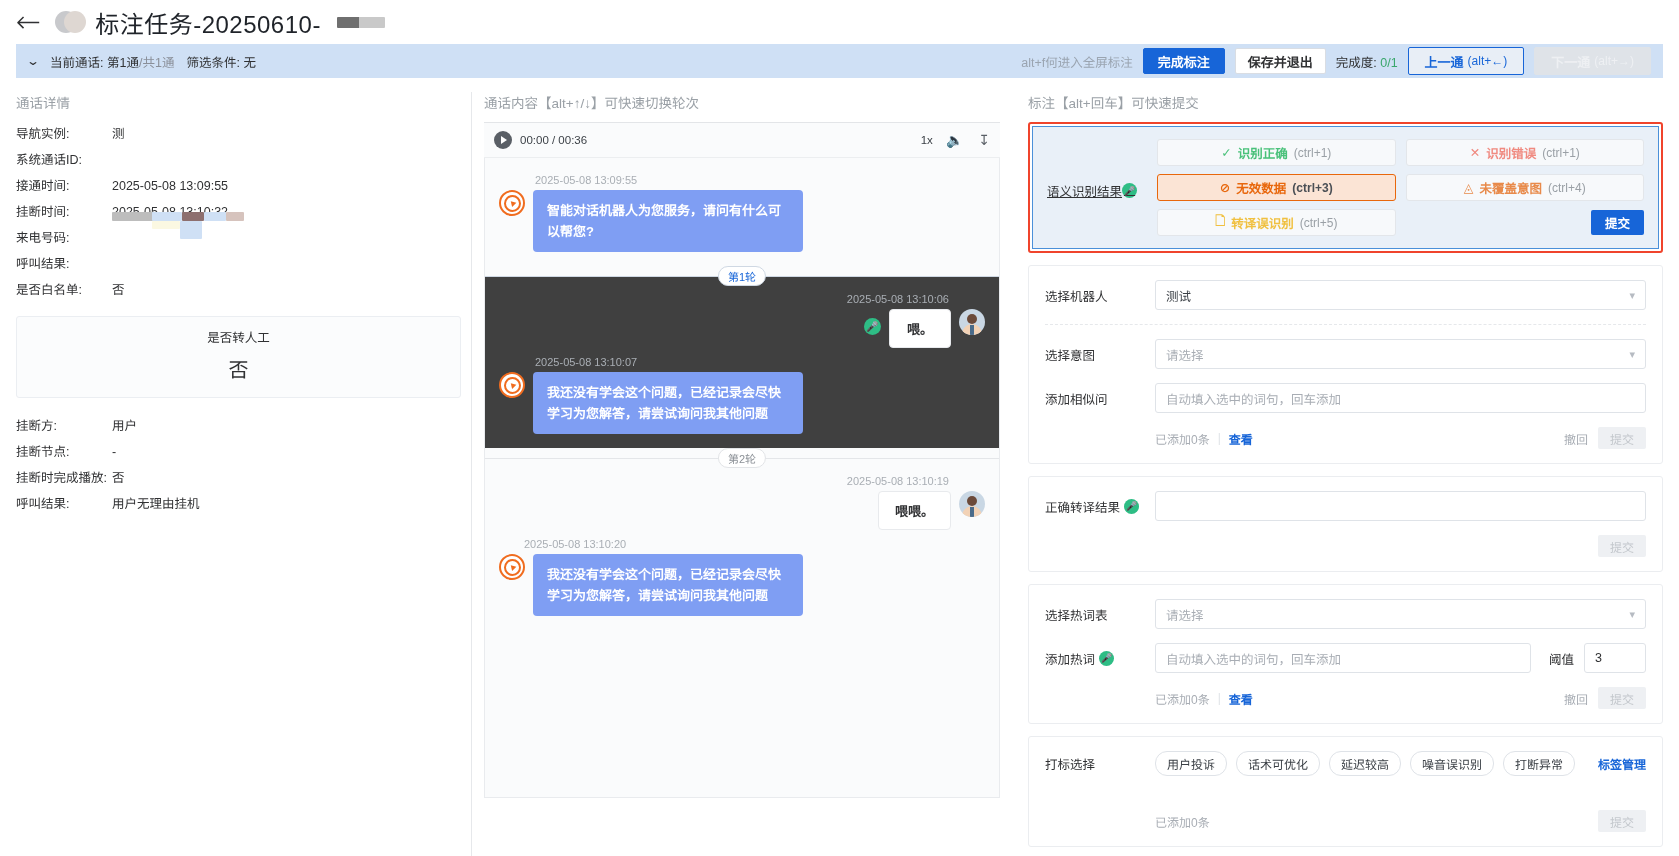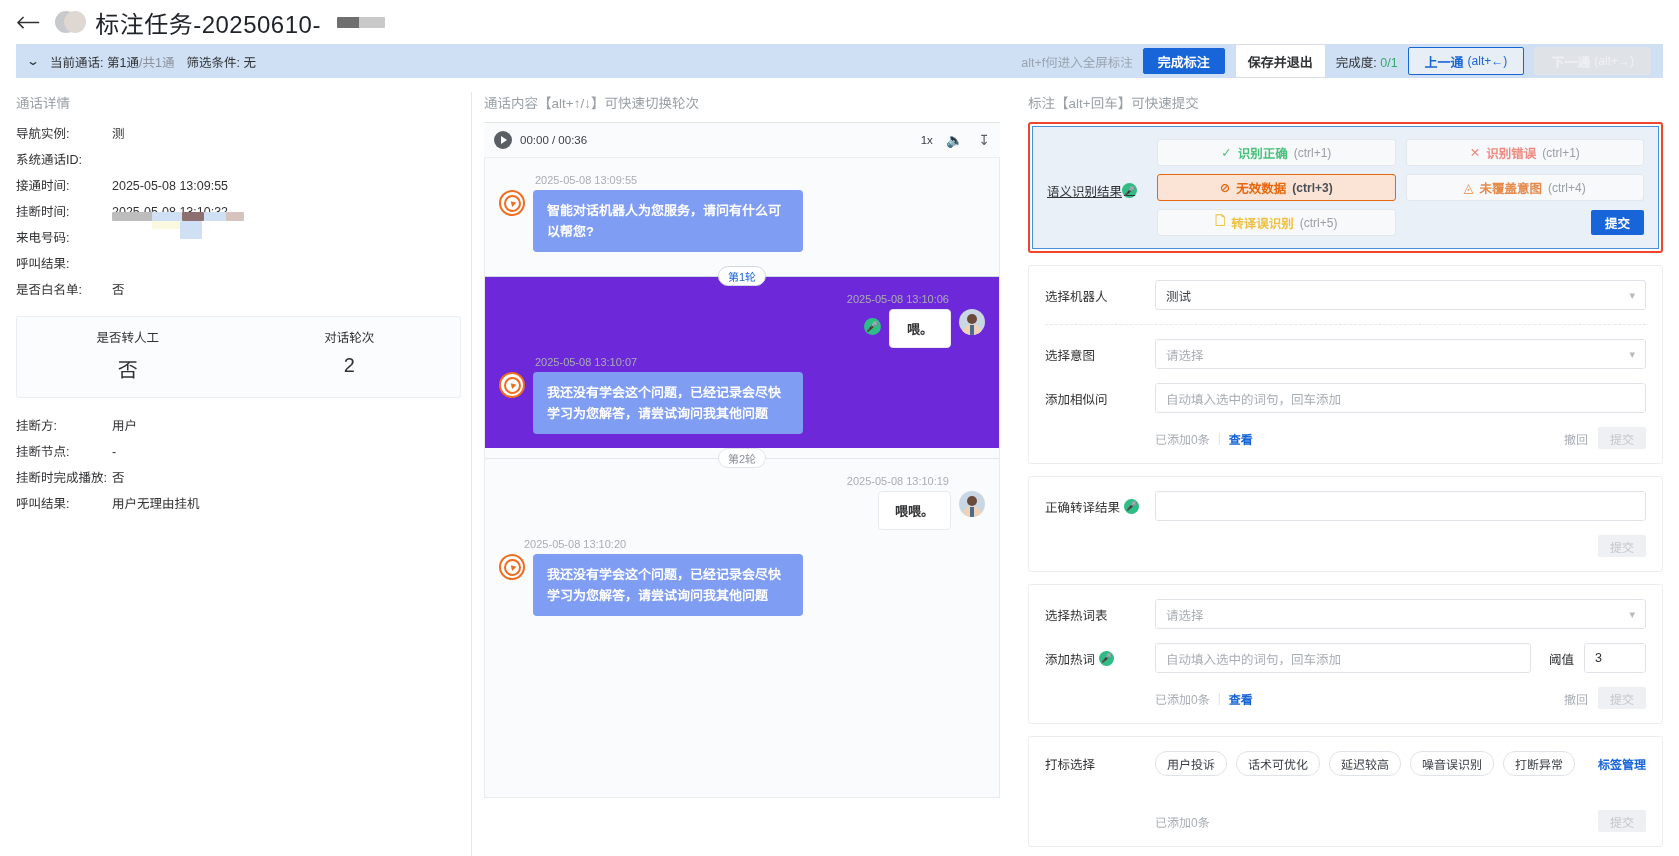--- a/index.html
+++ b/index.html
@@ -54,21 +54,21 @@
   .sub-seg { white-space: nowrap; }
   .sub-seg .muted { color:#8a8f99; }
   .subbar-right { margin-left:auto; display:flex; align-items:center; gap:10px; }
   .hint-text { color:#9aa4b0; font-size:12.5px; }
   .btn {
     font-size: 13px; border-radius: 2px; cursor:pointer; white-space:nowrap;
     display:inline-flex; align-items:center; justify-content:center;
     font-family:"Liberation Sans","DejaVu Sans",sans-serif;
   }
   .btn-primary { background:#1765d8; color:#fff; border:1px solid #1765d8; height:26px; padding:0 14px; font-weight:bold; }
-  .btn-white { background:#fff; color:#303133; border:1px solid #d9dde3; height:34px; padding:0 12px; font-weight:bold; }
+  .btn-white { background:#fff; color:#303133; border:1px solid #d9dde3; height:26px; padding:0 12px; font-weight:bold; }
   .complete-label { font-size:12.5px; color:#303133; }
   .complete-label b { font-weight:normal; }
   .complete-val { color:#3aa76d; }
   .btn-outline {
     background:#e8eef6; color:#1765d8; border:1px solid #1765d8;
     height:28px; padding:0 16px; font-weight:bold;
   }
   .btn-outline .k { color:#1765d8; font-weight:normal; font-size:12px; margin-left:4px;}
   .btn-disabled {
     background:#dfe3e8; color:#eef0f3; border:1px solid #dfe3e8;
@@ -124,21 +124,21 @@
   .turn-sep .line { position:absolute; left:0; right:0; top:0; height:1px; background:#cfd8e3; }
   .turn-sep .badge {
     position:absolute; left:50%; transform:translate(-50%,-50%);
     background:#fff; border:1px solid #cfd8e3; border-radius:10px;
     font-size:11px; padding: 1px 9px; color:#1765d8;
   }
   .turn-sep.grey .line { background:#e4e6e9; }
   .turn-sep.grey .badge { border-color:#e2e4e7; color:#8b9096; }
 
   .turn { padding: 8px 14px 14px 14px; }
-  .turn.highlight { background:#6d28d9; }
+  .turn.highlight { background:#404040; }
   .msg-time { font-size:11px; color:#a9aeb4; margin: 8px 0 4px 0; }
   .msg-row { display:flex; align-items:flex-start; gap:8px; }
   .msg-row.right { justify-content:flex-end; }
   .bot-avatar {
     width:26px; height:26px; border-radius:50%; border:2px solid #f06c1f;
     display:inline-flex;align-items:center;justify-content:center; flex:0 0 26px;
     background:#fff; position:relative;
   }
   .bot-avatar::after{
     content:""; width:13px;height:13px;border-radius:50%;
@@ -333,24 +333,20 @@
       <div class="kv">
         <span class="k">是否白名单:</span>
         <span class="v">否</span>
       </div>
 
       <div class="stat-card">
         <div class="stat">
           <div class="lbl"><span>是否转人工</span></div>
           <div class="val">否</div>
         </div>
-        <div class="stat">
-          <div class="lbl"><span>对话轮次</span></div>
-          <div class="val">2</div>
-        </div>
       </div>
 
       <div class="kv">
         <span class="k">挂断方:</span>
         <span class="v">用户</span>
       </div>
       <div class="kv">
         <span class="k">挂断节点:</span>
         <span class="v">-</span>
       </div>

